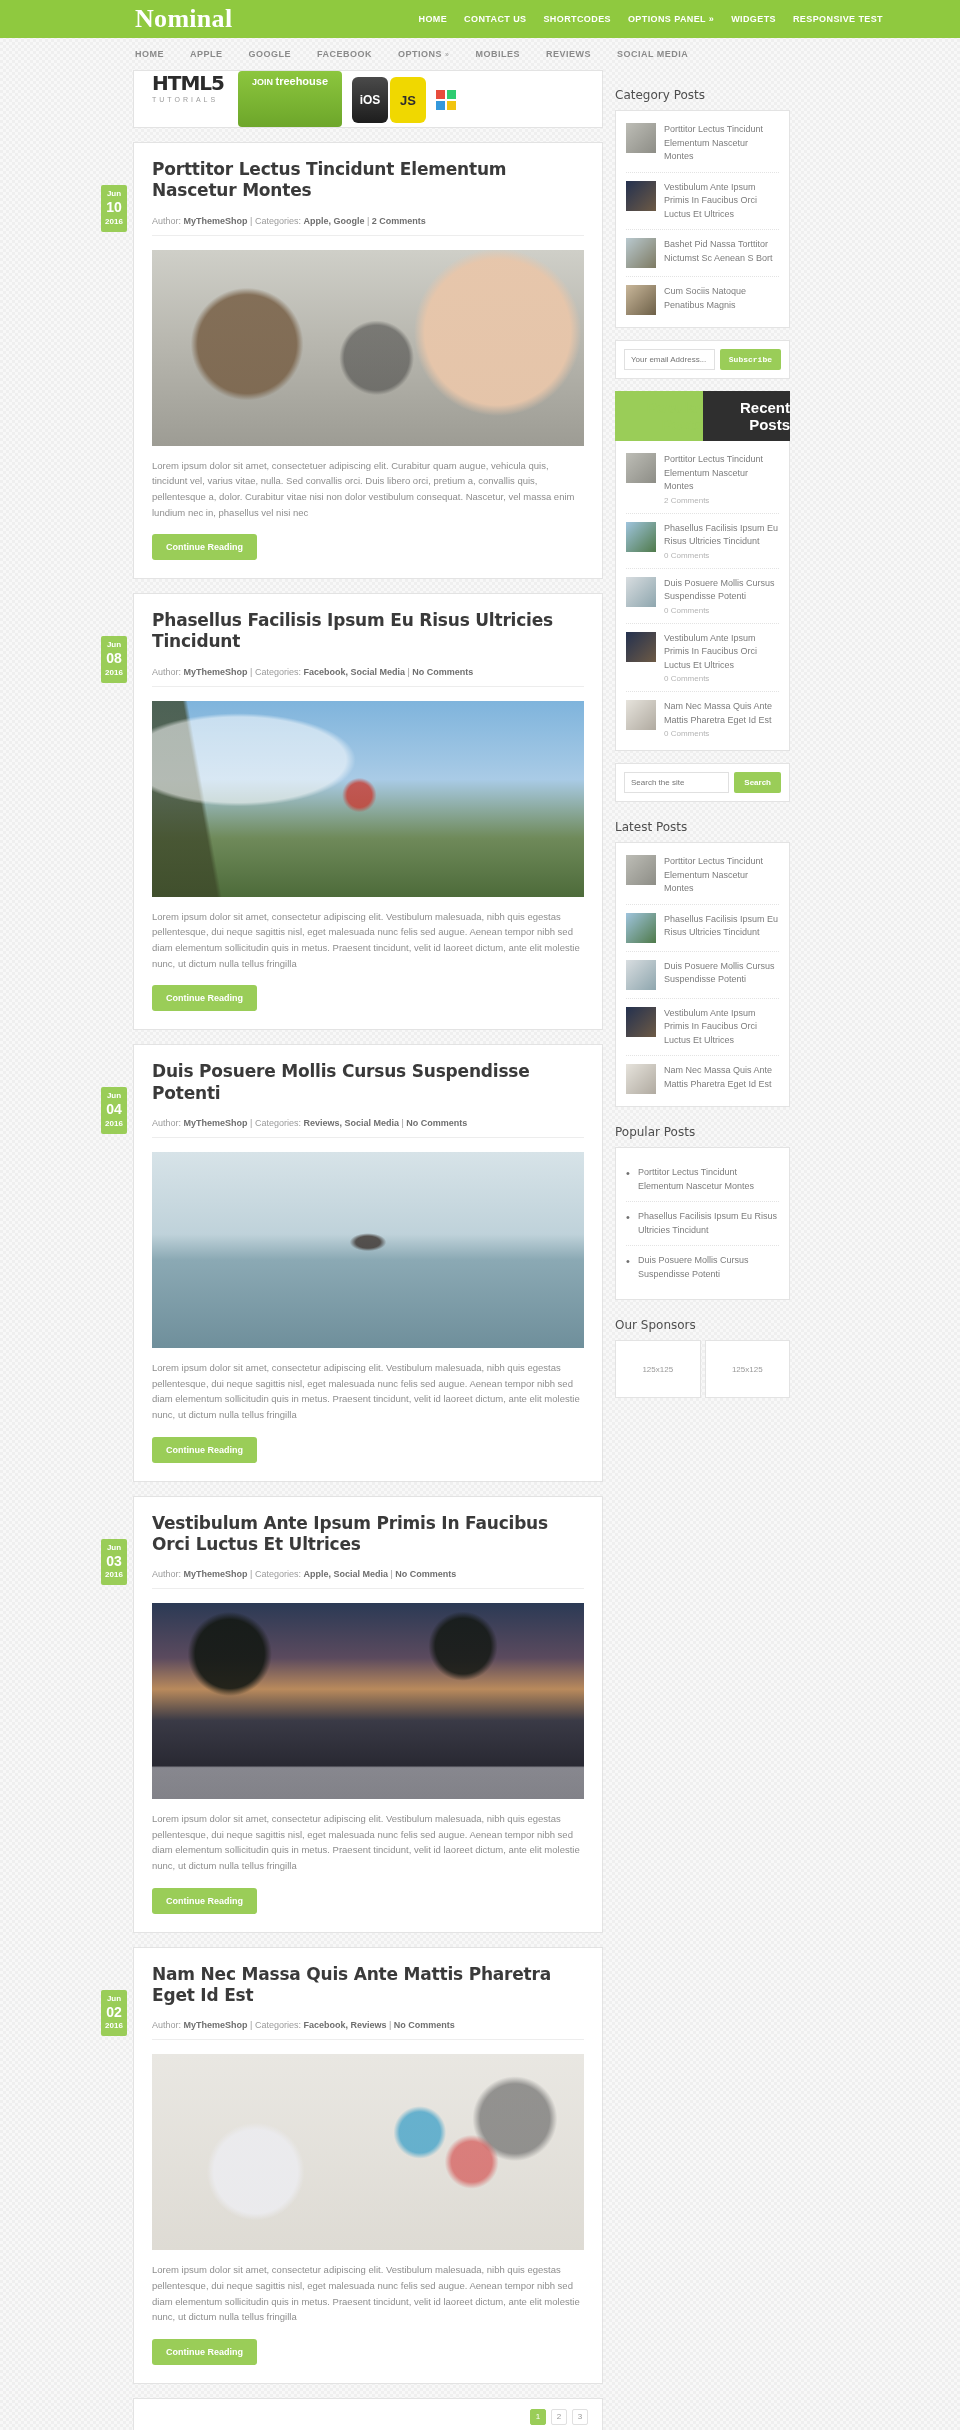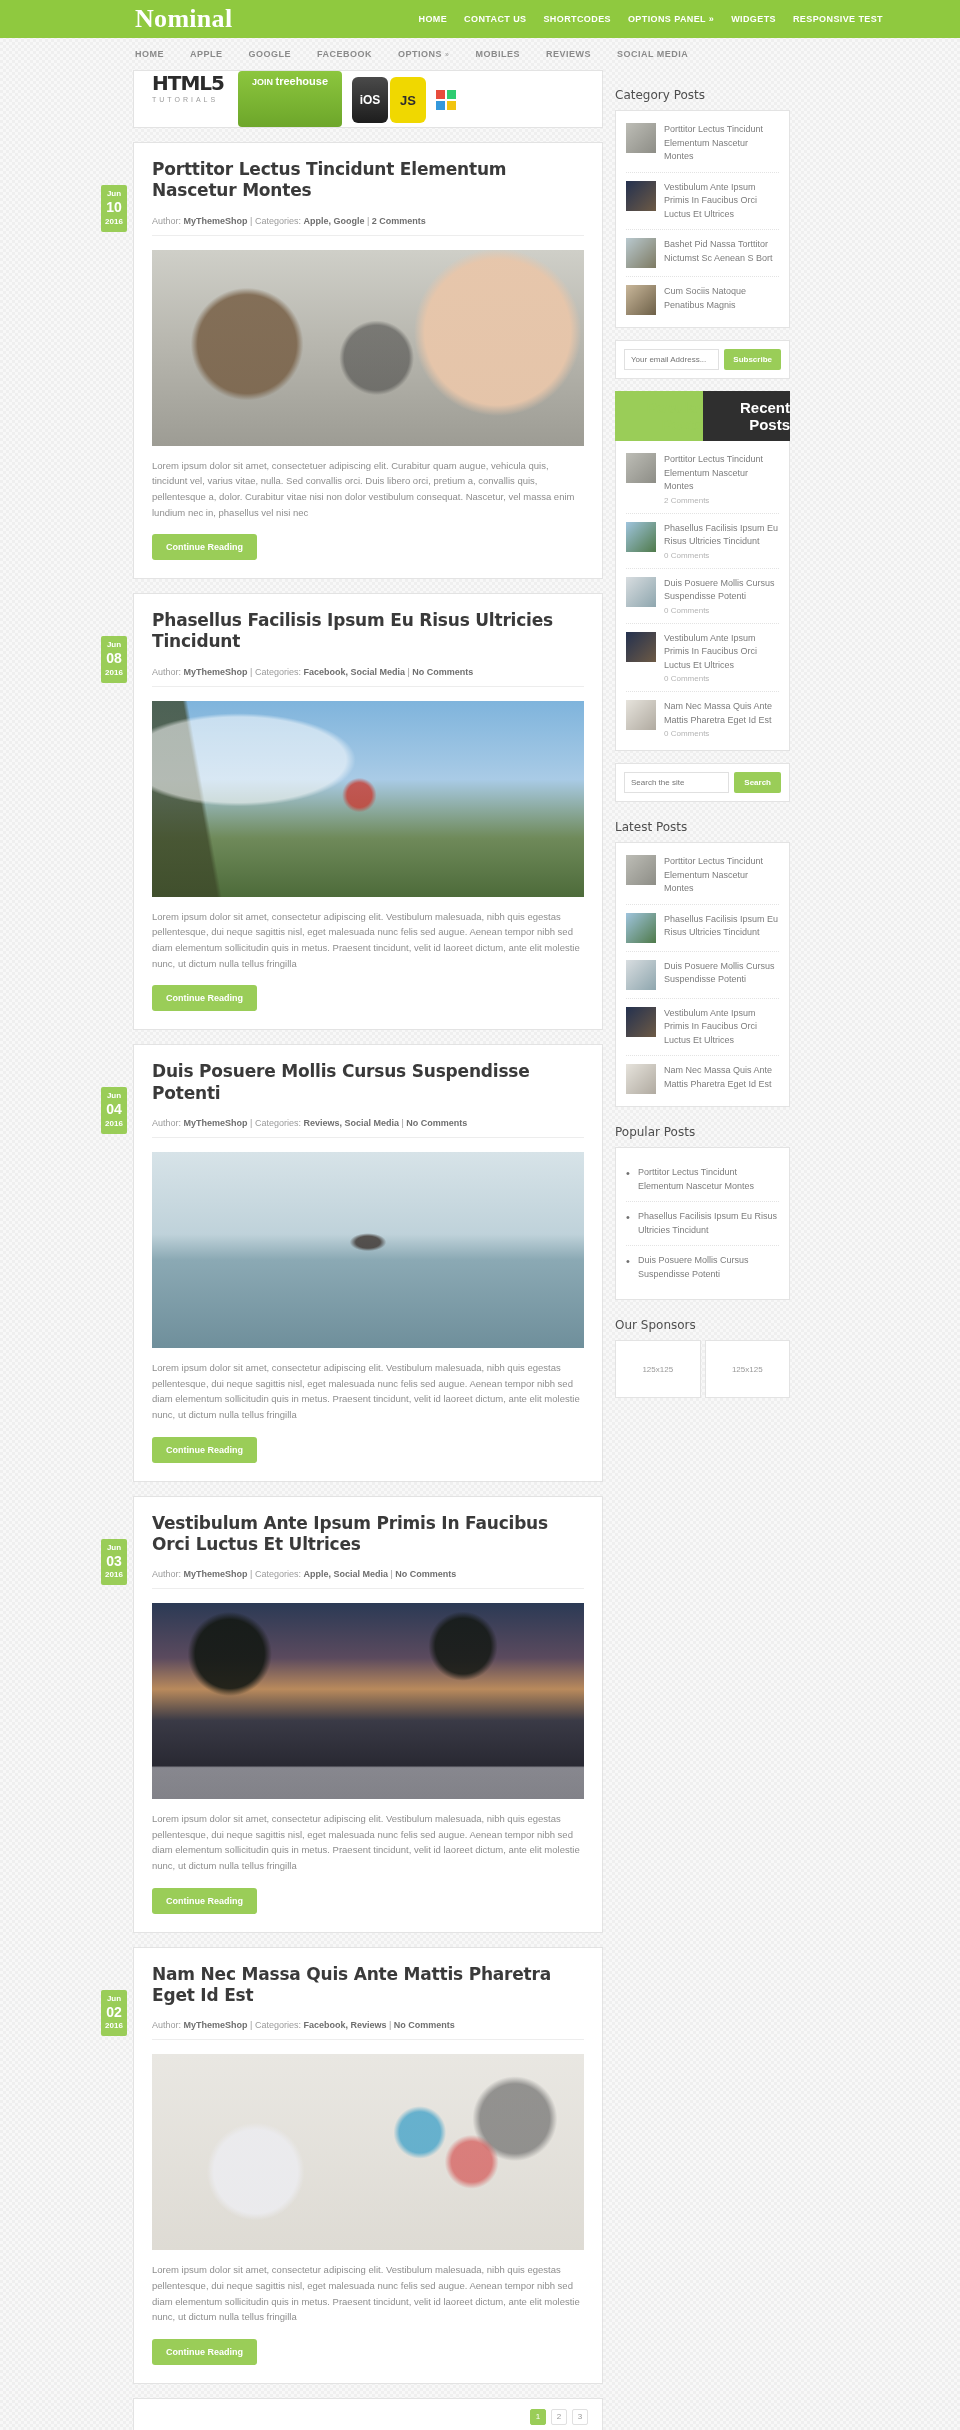--- a/index.html
+++ b/index.html
@@ -129,21 +129,21 @@
   .t1{background:linear-gradient(135deg,#bdbdb6,#8d8d86);}
   .t2{background:linear-gradient(135deg,#24314f,#6d5a45);}
   .t3{background:linear-gradient(135deg,#b9c9cf,#7d7a62);}
   .t4{background:linear-gradient(135deg,#c9b79a,#6d6048);}
   .t5{background:linear-gradient(135deg,#9fc4dd,#4f7a4a);}
   .t6{background:linear-gradient(135deg,#d8dde0,#8ea6ae);}
   .t7{background:linear-gradient(135deg,#e6e3dc,#b0aaa0);}
 
   .subscribe { background:#fff; border:1px solid #e3e3e3; padding:8px; display:flex; gap:5px; margin-top:12px; }
   .subscribe input { flex:1; border:1px solid #e0e0e0; font-size:8px; padding:5px 6px; color:#aaa; font-family:"Liberation Sans",sans-serif; min-width:0;}
-  .subscribe button { background:#9acd58; border:none; color:#fff; font-size:8px; font-weight:bold; padding:5px 9px; border-radius:2px; font-family:Liberation Sans, sans-serif; cursor:pointer;}
+  .subscribe button { background:#9acd58; border:none; color:#fff; font-size:8px; font-weight:bold; padding:5px 9px; border-radius:2px; font-family:Liberation Mono, monospace; cursor:pointer;}
 
   .tabs { display:flex; margin-top:12px; }
   .tab { flex:1; text-align:right; font-size:15px; font-weight:bold; padding:8px 0; color:#fff; }
   .tab.green { background:#9acd58; }
   .tab.dark { background:#2f2f2f; }
 
   .searchbox { background:#fff; border:1px solid #e3e3e3; padding:8px; display:flex; gap:5px; margin-top:12px; }
   .searchbox input { flex:1; border:1px solid #e0e0e0; font-size:8px; padding:5px 6px; color:#aaa; font-family:"Liberation Sans",sans-serif; min-width:0;}
   .searchbox button { background:#9acd58; border:none; color:#fff; font-size:8px; font-weight:bold; padding:5px 10px; border-radius:2px; font-family:"Liberation Sans",sans-serif; cursor:pointer;}
 

